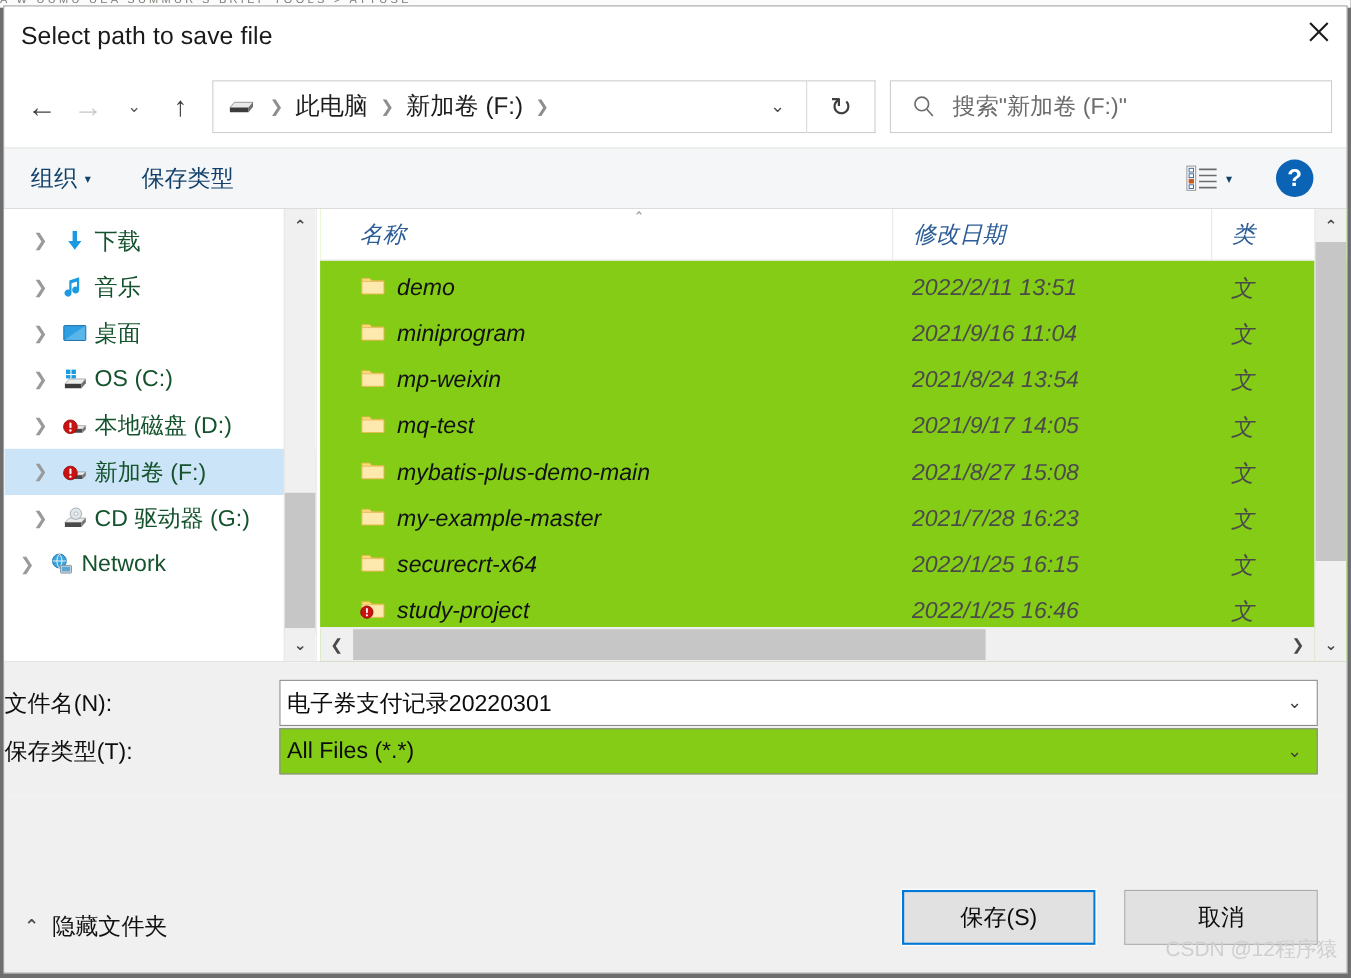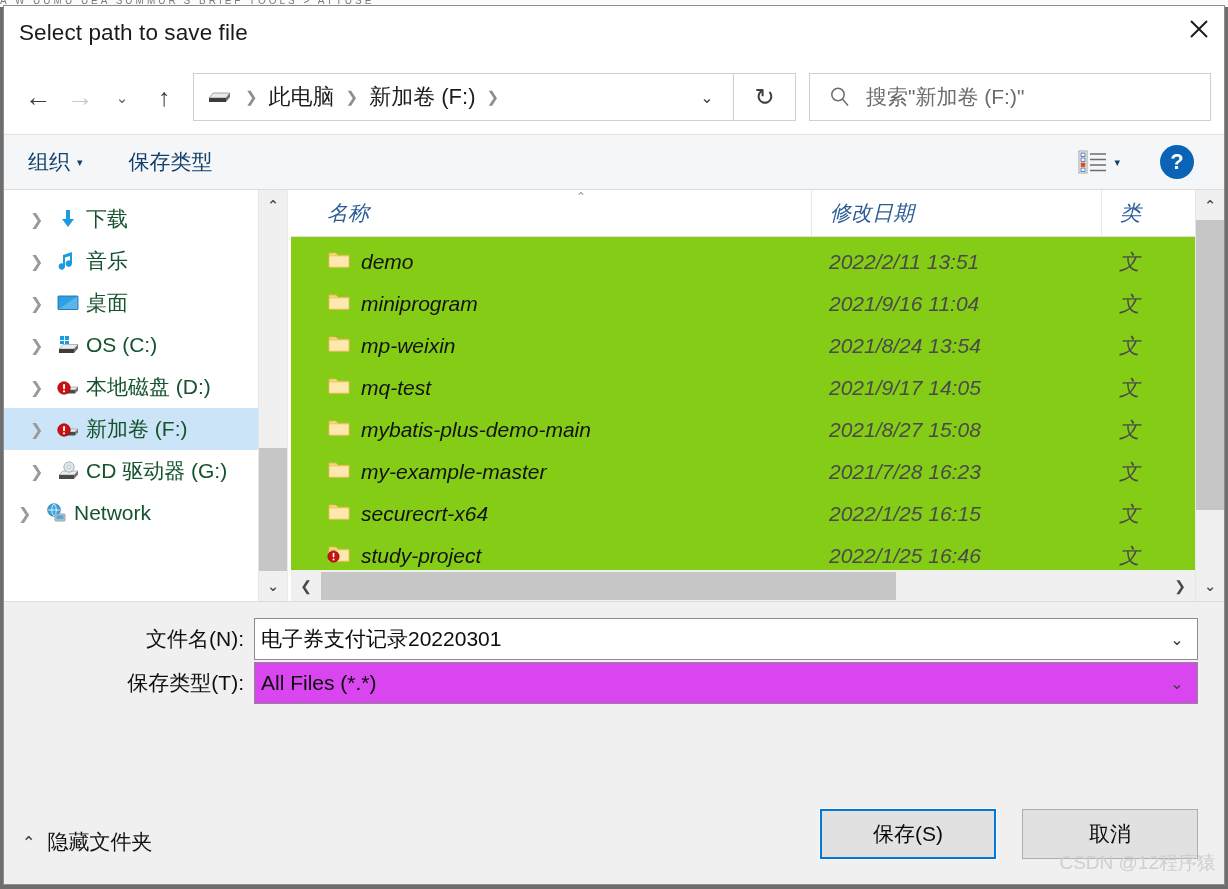--- a/index.html
+++ b/index.html
@@ -304,36 +304,36 @@
     background: #f0f0f0;
     padding: 16px 0 18px 0;
   }
   .frm-row {
     display: flex; align-items: center;
     height: 42px;
     margin-bottom: 2px;
   }
   .frm-label {
     width: 250px; flex: 0 0 250px;
-    text-align: right; padding-right: 10px;
+    text-align: left; padding-right: 10px;
     font-size: 21px; color: #0e0e0e;
     box-sizing: border-box;
     white-space: nowrap;
   }
   .frm-field {
     flex: 1 1 auto;
     height: 42px;
     margin-right: 26px;
     border: 1px solid #8c8c8c;
     display: flex; align-items: center;
     box-sizing: border-box;
     min-width: 0;
   }
   .frm-field.white { background: #ffffff; }
-  .frm-field.grey { background: #d946ef; }
+  .frm-field.grey { background: #84cc16; }
   .frm-val {
     flex: 1 1 auto;
     font-size: 21px; color: #0c0c0c;
     padding-left: 6px;
     white-space: nowrap; overflow: hidden;
   }
   .frm-caret {
     width: 40px; flex: 0 0 40px;
     text-align: center;
     font-size: 16px; color: #3c3c3c;

